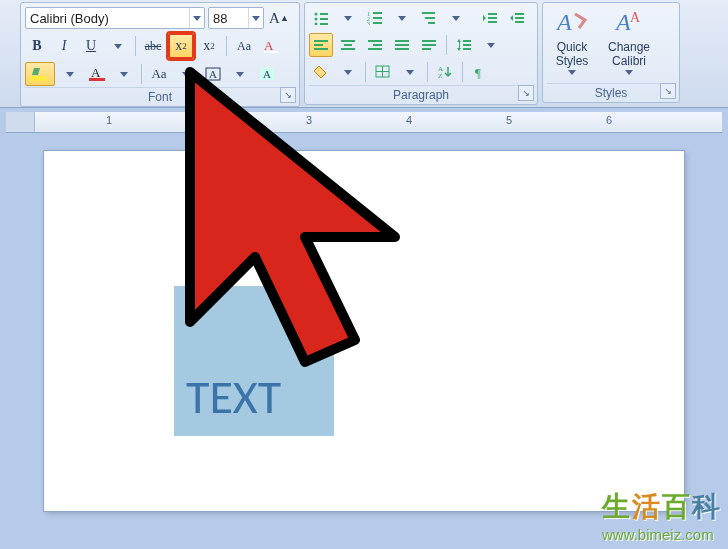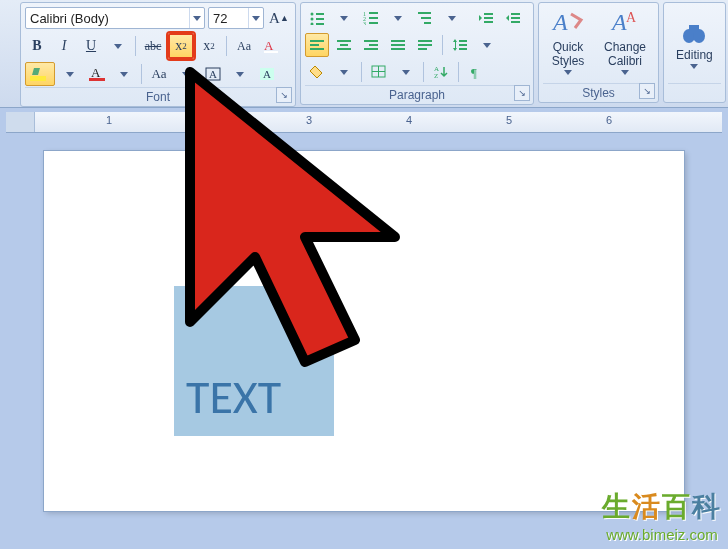--- a/index.html
+++ b/index.html
@@ -19,21 +19,21 @@
 .big{display:flex;flex-direction:column;align-items:center;padding:2px 8px;color:#2a3f5f}
 .big-label{font-size:12px;text-align:center;margin-top:2px}
 .launcher{position:absolute;right:3px;bottom:3px;width:14px;height:14px;border:1px solid #9fb5d3;background:#e8eff9;display:flex;align-items:center;justify-content:center;font-size:9px;color:#4a638f}
 .doc-area{background:#b6caea;padding-top:0}
 .ruler{height:20px;background:linear-gradient(#f2f6fc,#e1e9f5);border-bottom:1px solid #8ca6c9;position:relative;margin:4px 6px 0;font-size:11px;color:#4a638f}
 .ruler::before{content:"";position:absolute;left:0;top:0;width:28px;height:100%;background:#cfdced;border-right:1px solid #a8bdd9}
 .tick{position:absolute;top:2px}
 .page{background:#fff;margin:18px auto 16px;width:640px;height:360px;box-shadow:0 0 0 1px #8ca6c9,2px 2px 6px rgba(0,0,0,.2);position:relative}
 .textbox{position:absolute;left:130px;top:135px;width:160px;height:150px;background:#a6c9e2;display:flex;align-items:flex-end;padding:10px 12px;box-sizing:border-box;font-family:Calibri,sans-serif;font-size:48px;color:#3a74a8}
 .cursor-annot{position:absolute;left:170px;top:62px;pointer-events:none}
-.watermark{position:absolute;right:6px;bottom:6px;text-align:center;font-family:sans-serif}
+.watermark{position:absolute;right:6px;bottom:6px;text-align:left;font-family:sans-serif}
 .wm-cn{font-size:28px;font-weight:bold;letter-spacing:2px;text-shadow:1px 1px 0 #fff}
 .wm-cn .g{color:#6aab2d}.wm-cn .o{color:#d98a1e}.wm-cn .b{color:#4a7fa0}
 .wm-url{color:#6aab2d;font-size:15px;font-weight:normal;text-shadow:1px 1px 0 #fff}
 svg.ico{display:block}
 </style>
 </head>
 <body>
 
 <div class="ribbon">
 
@@ -41,21 +41,21 @@
     <div class="group-body">
       <div class="row">
         <div class="combo" style="width:178px">
           <span class="combo-text">Calibri (Body)</span>
           <div style="flex:1"></div>
           <div class="dd">
               <div class="caret"></div>
             </div>
         </div>
         <div class="combo" style="width:54px">
-          <span class="combo-text">72</span>
+          <span class="combo-text">88</span>
           <div style="flex:1"></div>
           <div class="dd">
               <div class="caret"></div>
             </div>
         </div>
         <div class="btn" style="font-size:15px">A<span style="font-size:9px;vertical-align:super">▲</span></div>
       </div>
       <div class="row">
         <div class="btn" style="font-weight:bold">B</div>
         <div class="btn" style="font-style:italic">I</div>
@@ -307,34 +307,20 @@
           </svg>
         <div class="big-label" style="white-space:pre">Change
 Calibri</div>
         <div class="caret" style="margin-top:2px"></div>
       </div>
     </div>
     <div class="group-title">Styles</div>
     <div class="launcher">↘</div>
   </div>
 
-  <div class="group" style="width:60px">
-    <div class="group-body" style="height:76px;align-items:center;justify-content:center">
-      <div class="big">
-        <svg class="ico" width="28" height="26">
-            <ellipse cx="9" cy="16" rx="6" ry="7" fill="#4a7fc9"></ellipse>
-            <ellipse cx="19" cy="16" rx="6" ry="7" fill="#4a7fc9"></ellipse>
-            <rect x="9" y="5" width="10" height="8" fill="#4a7fc9"></rect>
-          </svg>
-        <div class="big-label">Editing</div>
-        <div class="caret" style="margin-top:2px"></div>
-      </div>
-    </div>
-    <div class="group-title">&nbsp;</div>
-  </div>
 
 </div>
 
 <div class="doc-area">
   <div class="ruler">
     <span class="tick" style="left:100px">1</span>
     <span class="tick" style="left:200px">2</span>
     <span class="tick" style="left:300px">3</span>
     <span class="tick" style="left:400px">4</span>
     <span class="tick" style="left:500px">5</span>

